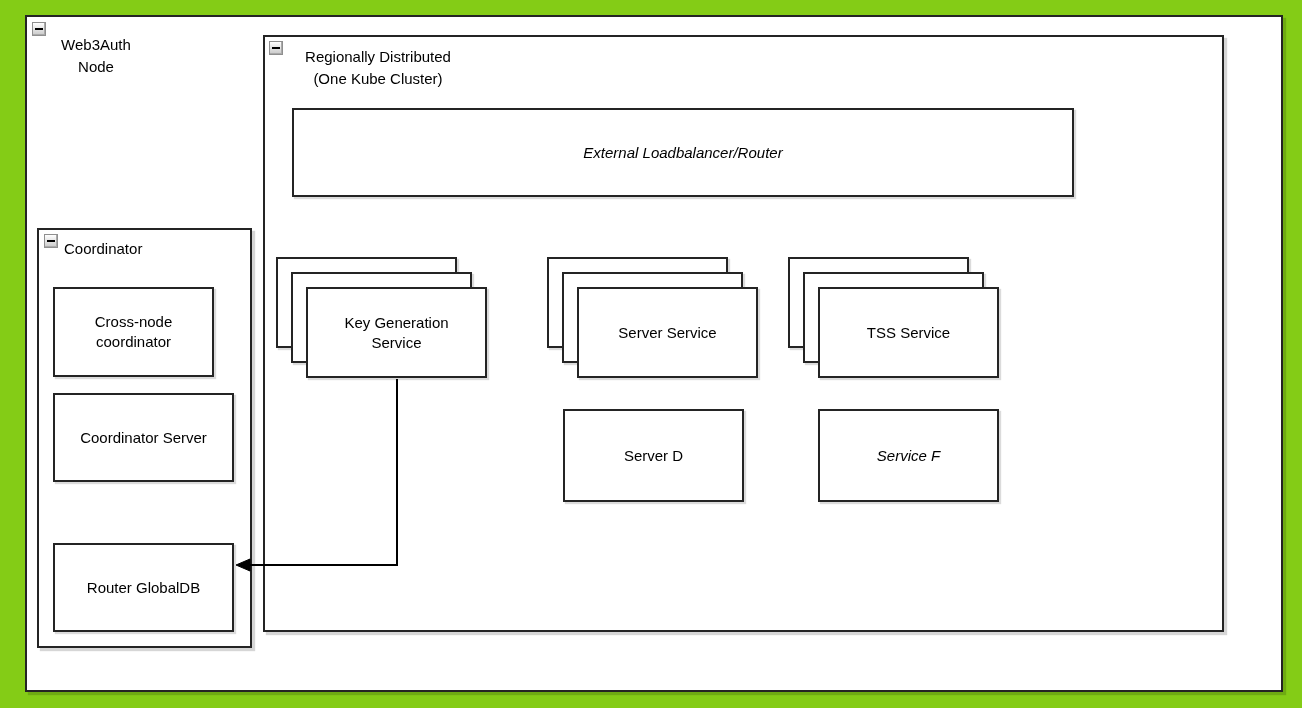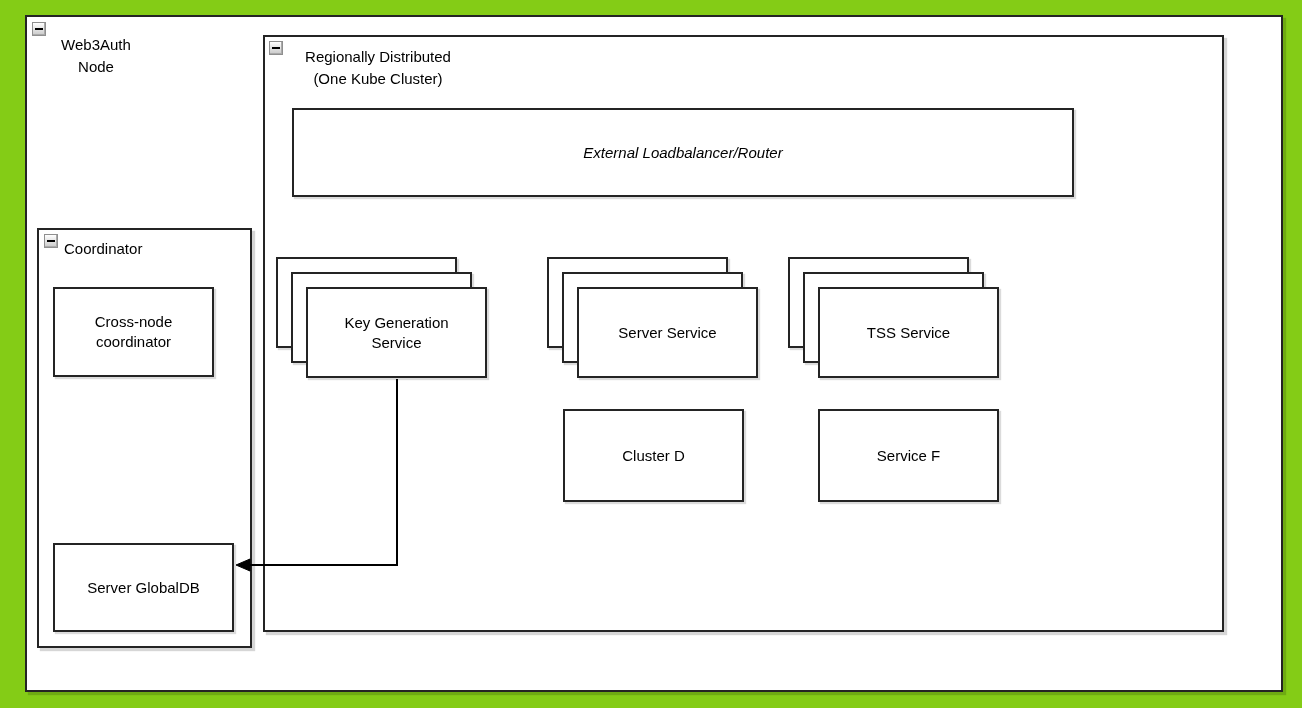--- a/index.html
+++ b/index.html
@@ -131,38 +131,41 @@
 
   <div class="stack" style="left:788px; top:257px;">
     <div class="layer l0"></div>
     <div class="layer l1"></div>
     <div class="layer front">
       <span>TSS Service</span>
     </div>
   </div>
 
   <div class="box" style="left:563px; top:409px; width:181px; height:93px;">
-    <span>Cluster D</span>
+    <span>Server D</span>
   </div>
-  <div class="box" style="left:818px; top:409px; width:181px; height:93px;">
+  <div class="box" style="left:818px; top:409px; width:181px; height:93px;font-style:italic;">
     <span>Service F</span>
   </div>
 
   <div class="frame" style="left:37px; top:228px; width:215px; height:420px;"></div>
   <div class="collapse" style="left:44px; top:234px;">
     <div class="minus"></div>
   </div>
   <div class="container-label" style="left:64px; top:238px;">Coordinator</div>
 
   <div class="box" style="left:53px; top:287px; width:161px; height:90px;">
     <span>Cross-node
 coordinator</span>
   </div>
+  <div class="box" style="left:53px; top:393px; width:181px; height:89px;">
+    <span>Coordinator Server</span>
+  </div>
   <div class="box" style="left:53px; top:543px; width:181px; height:89px;">
-    <span>Server GlobalDB</span>
+    <span>Router GlobalDB</span>
   </div>
 
   <svg class="connectors" width="1302" height="708" viewBox="0 0 1302 708">
     <g>
       <polyline points="397,379 397,565 249,565" fill="none" stroke="#000000" stroke-width="2"></polyline>
       <polygon points="236,565 250,559 250,571" fill="#000000" stroke="#000000"></polygon>
     </g>
   </svg>
 
 </div>

